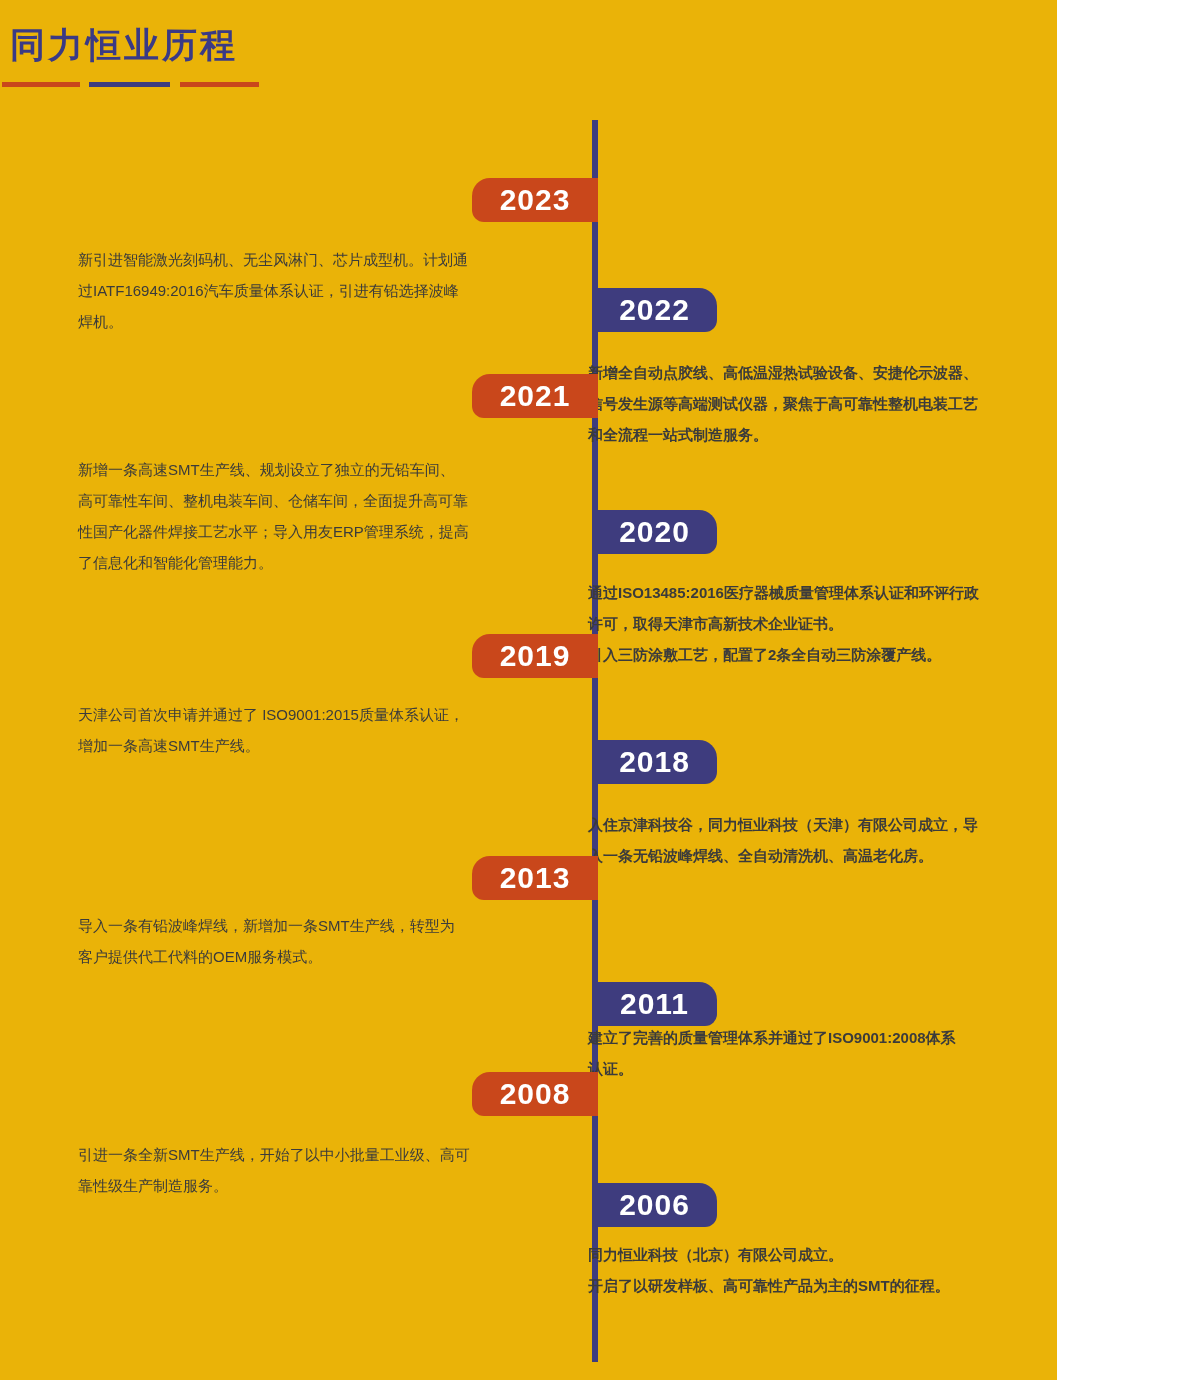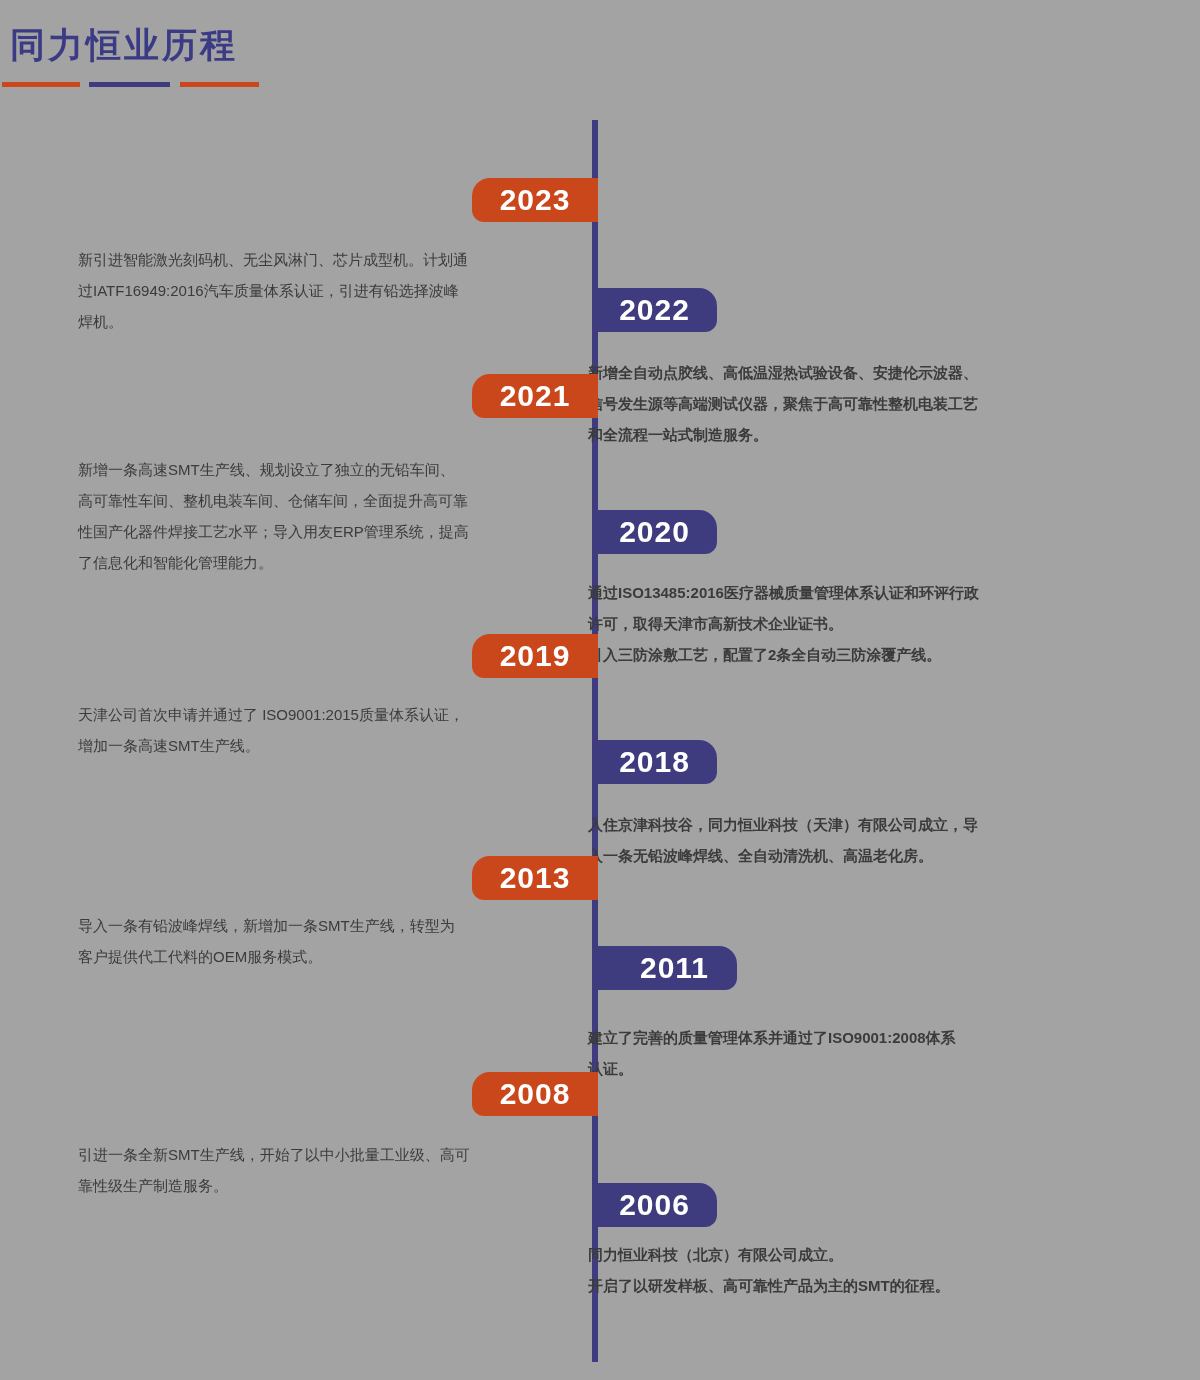--- a/index.html
+++ b/index.html
@@ -3,23 +3,23 @@
 <meta charset="utf-8">
 <style>
   html, body {
     margin: 0;
     padding: 0;
     background: #ffffff;
     font-family: "Liberation Sans", "DejaVu Sans", sans-serif;
   }
   .stage {
     position: relative;
-    width: 1200px;
+    width: 1057px;
     height: 1380px;
-    background: #a3a3a3;
+    background: #eab308;
     overflow: hidden;
   }
   
   .page-title {
     position: absolute;
     left: 10px;
     top: 22px;
     font-size: 35px;
     font-weight: bold;
     letter-spacing: 3px;
@@ -83,21 +83,21 @@
   .desc.right { left: 588px; font-weight: bold; }
 
   
   .y-2023 { top: 178px; }  .d-2023 { top: 244px; }
   .y-2022 { top: 288px; }  .d-2022 { top: 357px; }
   .y-2021 { top: 374px; }  .d-2021 { top: 454px; }
   .y-2020 { top: 510px; }  .d-2020 { top: 577px; }
   .y-2019 { top: 634px; }  .d-2019 { top: 699px; }
   .y-2018 { top: 740px; align-items: center; }  .d-2018 { top: 809px; }
   .y-2013 { top: 856px; }  .d-2013 { top: 910px; }
-  .y-2011 { top: 946px; padding-left: 20px; }  .d-2011 { top: 1022px; }
+  .y-2011 { top: 982px; }  .d-2011 { top: 1022px; }
   .y-2008 { top: 1072px; } .d-2008 { top: 1139px; }
   .y-2006 { top: 1183px; } .d-2006 { top: 1239px; }
 </style>
 </head>
 <body>
 
 <div class="stage">
 
   <h1 class="page-title">同力恒业历程</h1>
   <div class="title-bar b1"></div>

